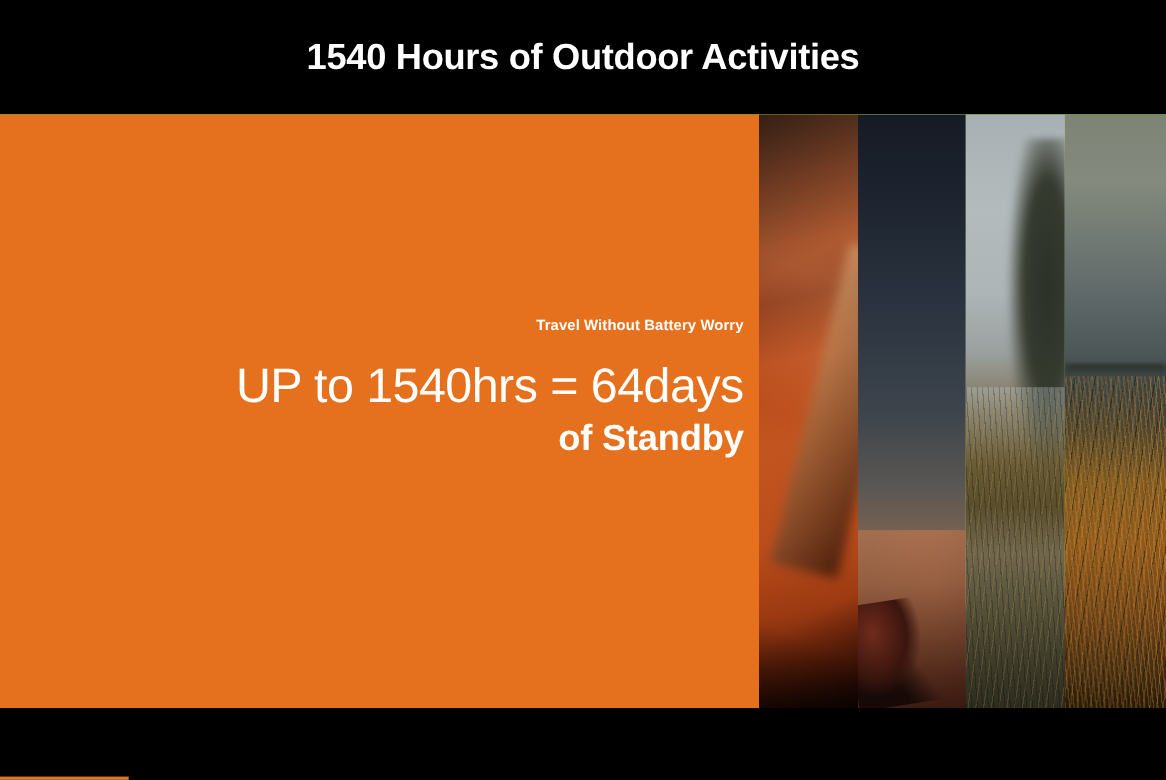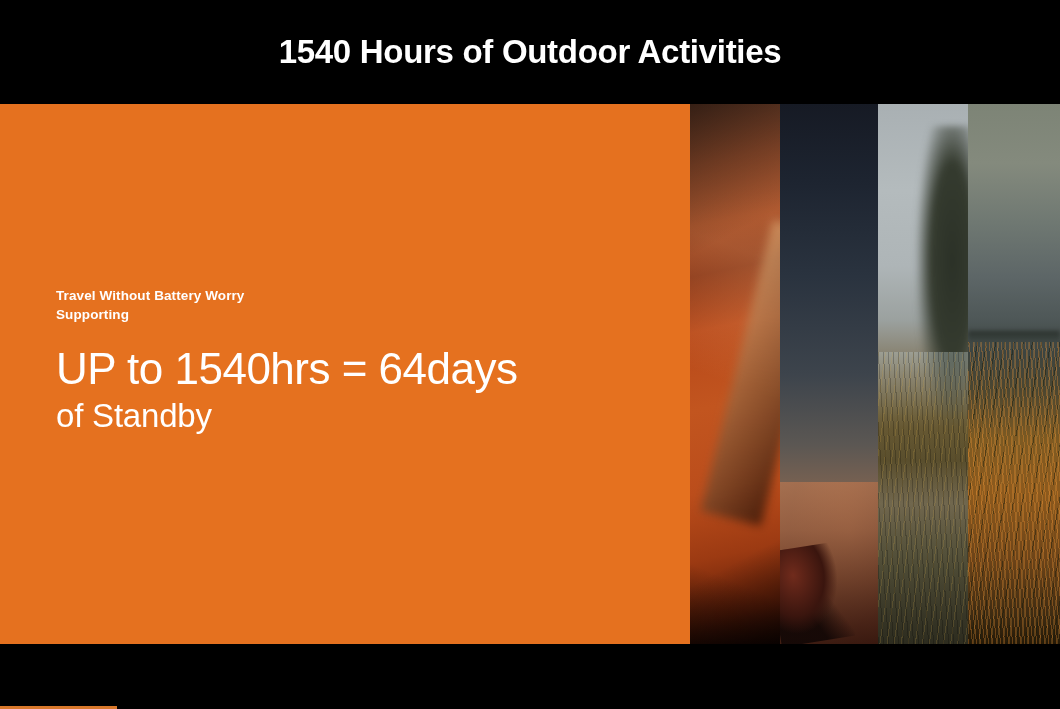--- a/index.html
+++ b/index.html
@@ -36,41 +36,42 @@
     position:relative;
     width:690px; height:540px;
     background:#E5711F;
     flex:0 0 690px;
   }
 
   .copy-block {
     position:absolute;
     left:56px; top:183px;
     width:620px;
+    text-align:right;
   }
   .eyebrow {
     color:#ffffff;
     font-size:13.5px;
     font-weight:600;
     line-height:18.5px;
     letter-spacing:0.1px;
   }
   .headline {
     color:#ffffff;
     font-size:44px;
     font-weight:400;
     line-height:56px;
     letter-spacing:-0.5px;
     margin-top:17px;
     white-space:nowrap;
   }
   .subheadline {
     color:#ffffff;
     font-size:33px;
-    font-weight:400;
+    font-weight:700;
     line-height:40px;
     letter-spacing:-0.2px;
     margin-top:-1px;
   }
 
   
   .panel { position:relative; height:540px; overflow:hidden; }
   .p1 { flex:0 0 90px; }
   .p2 { flex:0 0 98px; }
   .p3 { flex:0 0 90px; }
@@ -186,21 +187,20 @@
   <div class="header">
     <div class="header-title">1540 Hours of Outdoor Activities</div>
   </div>
 
   <div class="hero">
 
     <div class="hero-copy">
       <div class="copy-block">
         <div class="eyebrow">
           <div>Travel Without Battery Worry</div>
-          <div>Supporting</div>
         </div>
         <div class="headline">UP to 1540hrs = 64days</div>
         <div class="subheadline">of Standby</div>
       </div>
     </div>
 
     <div class="panel p1"></div>
     <div class="panel p2"></div>
     <div class="panel p3"></div>
     <div class="panel p4"></div>

